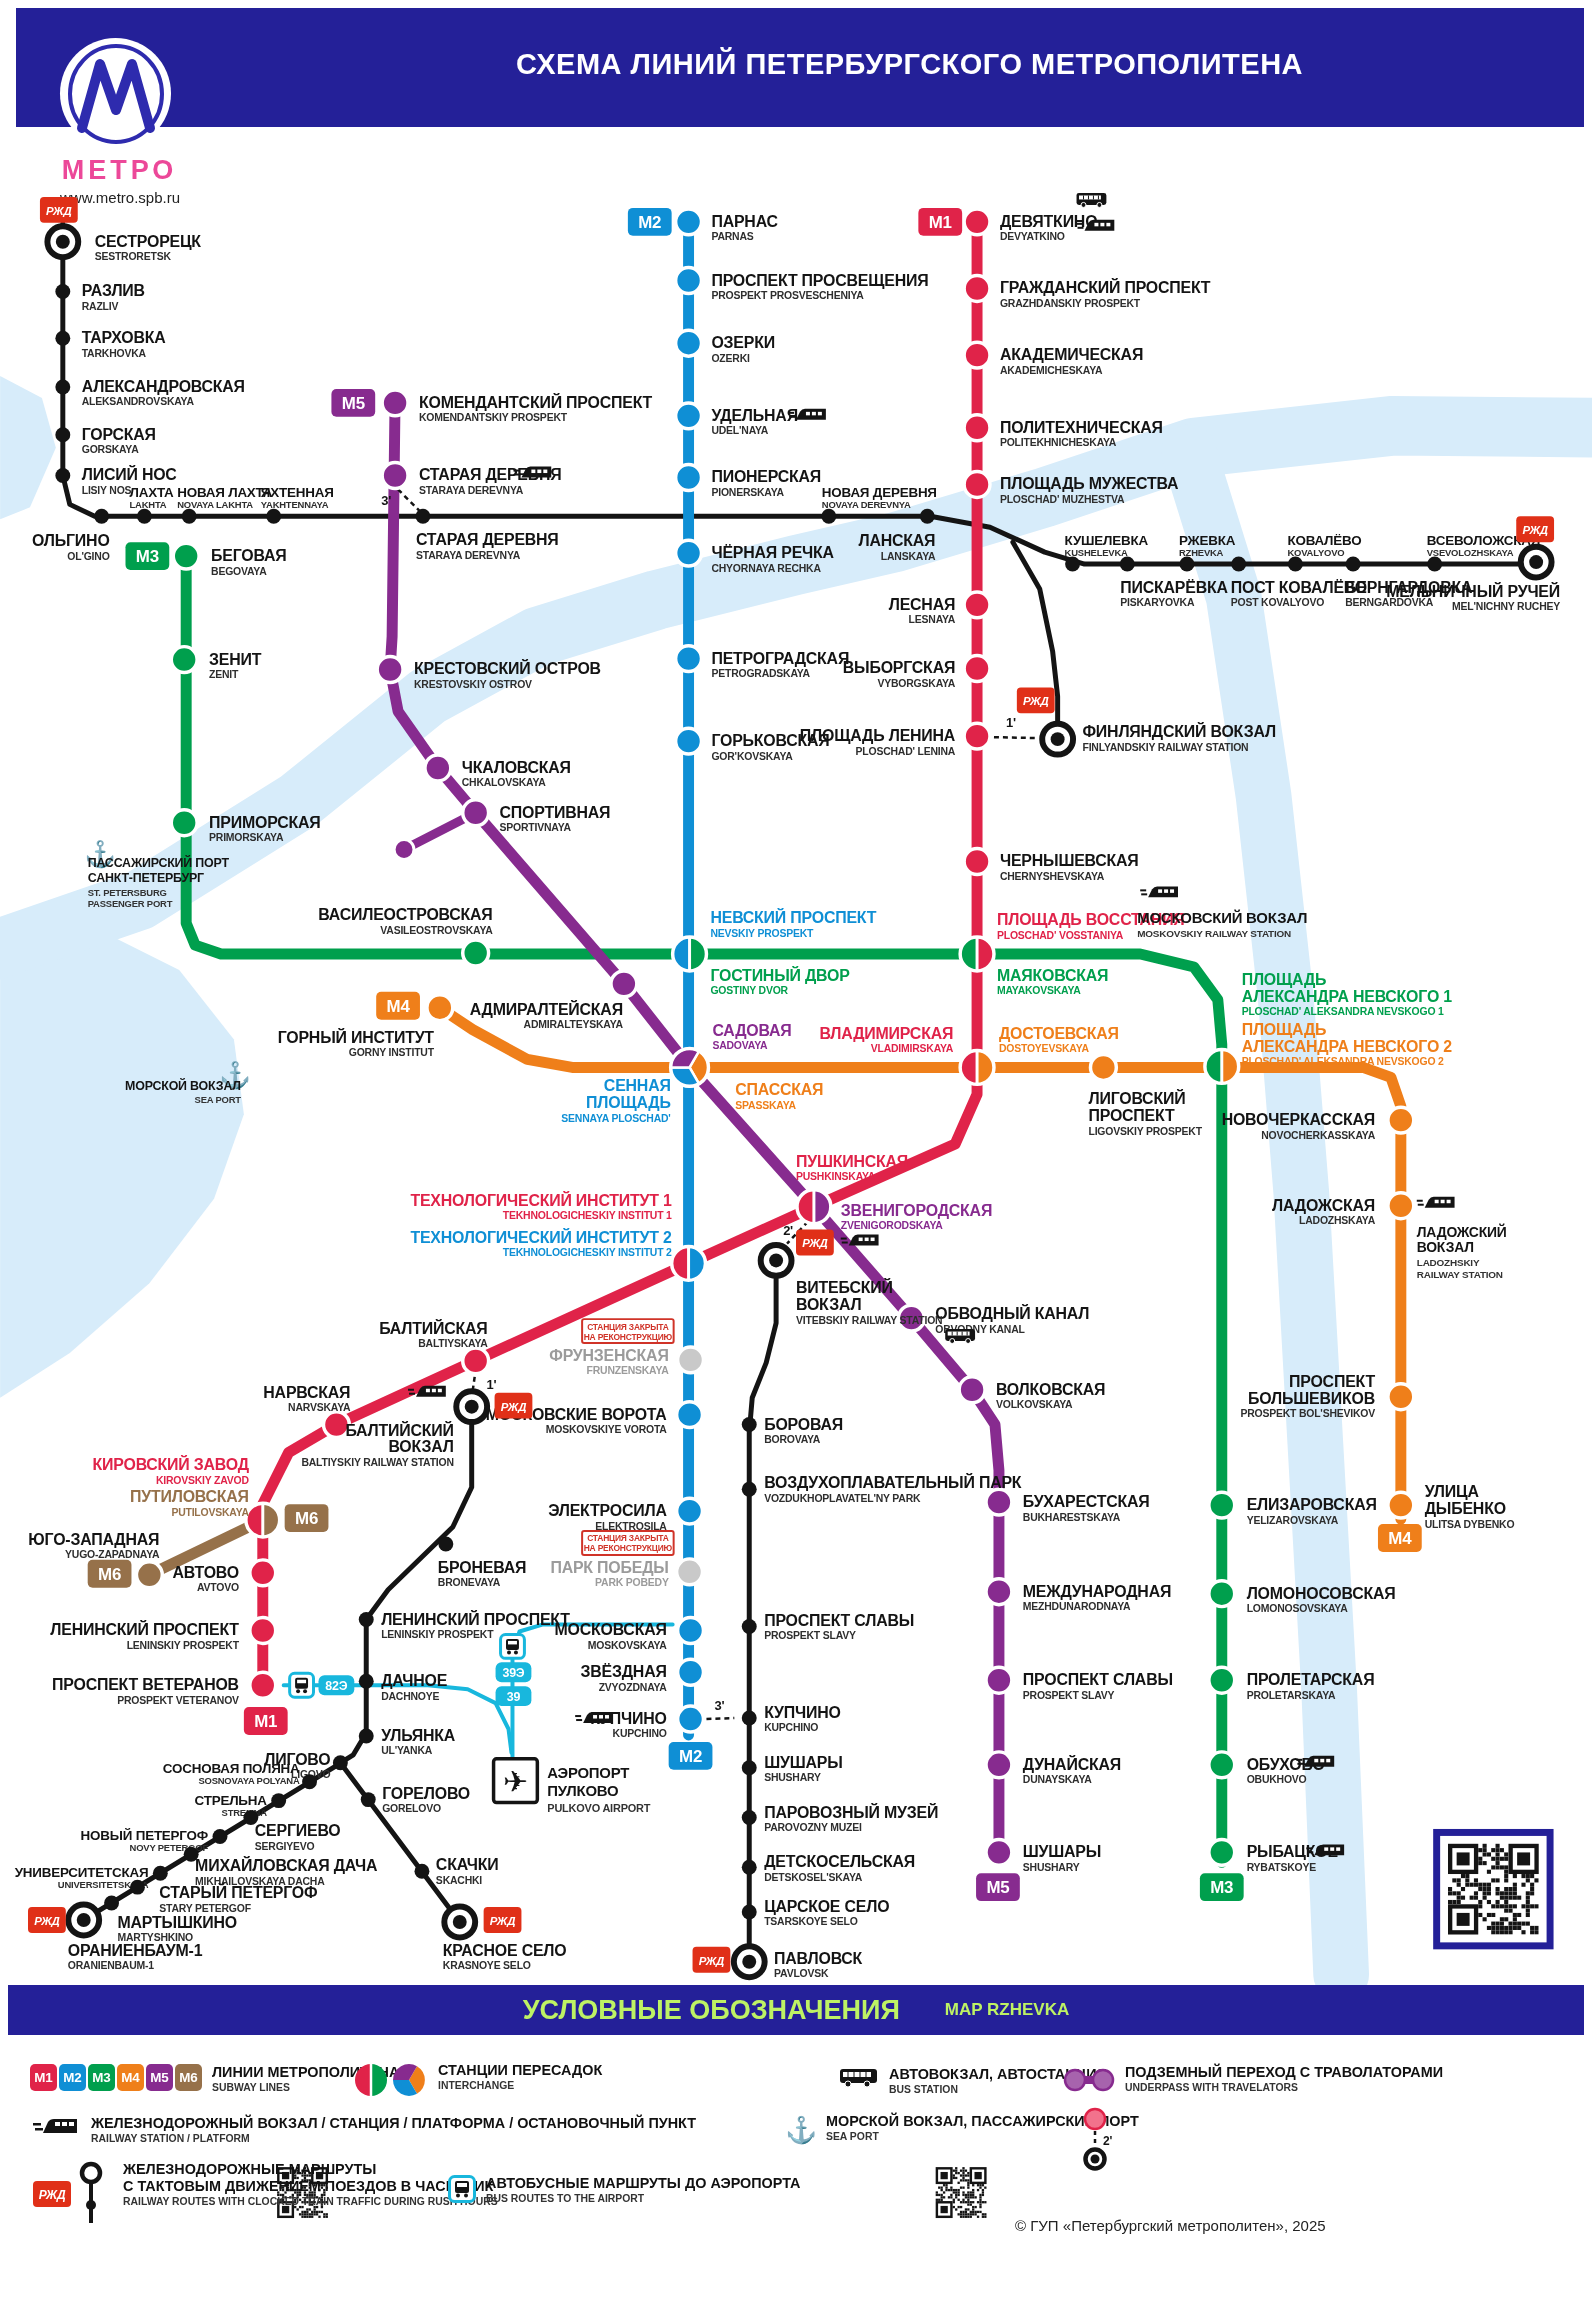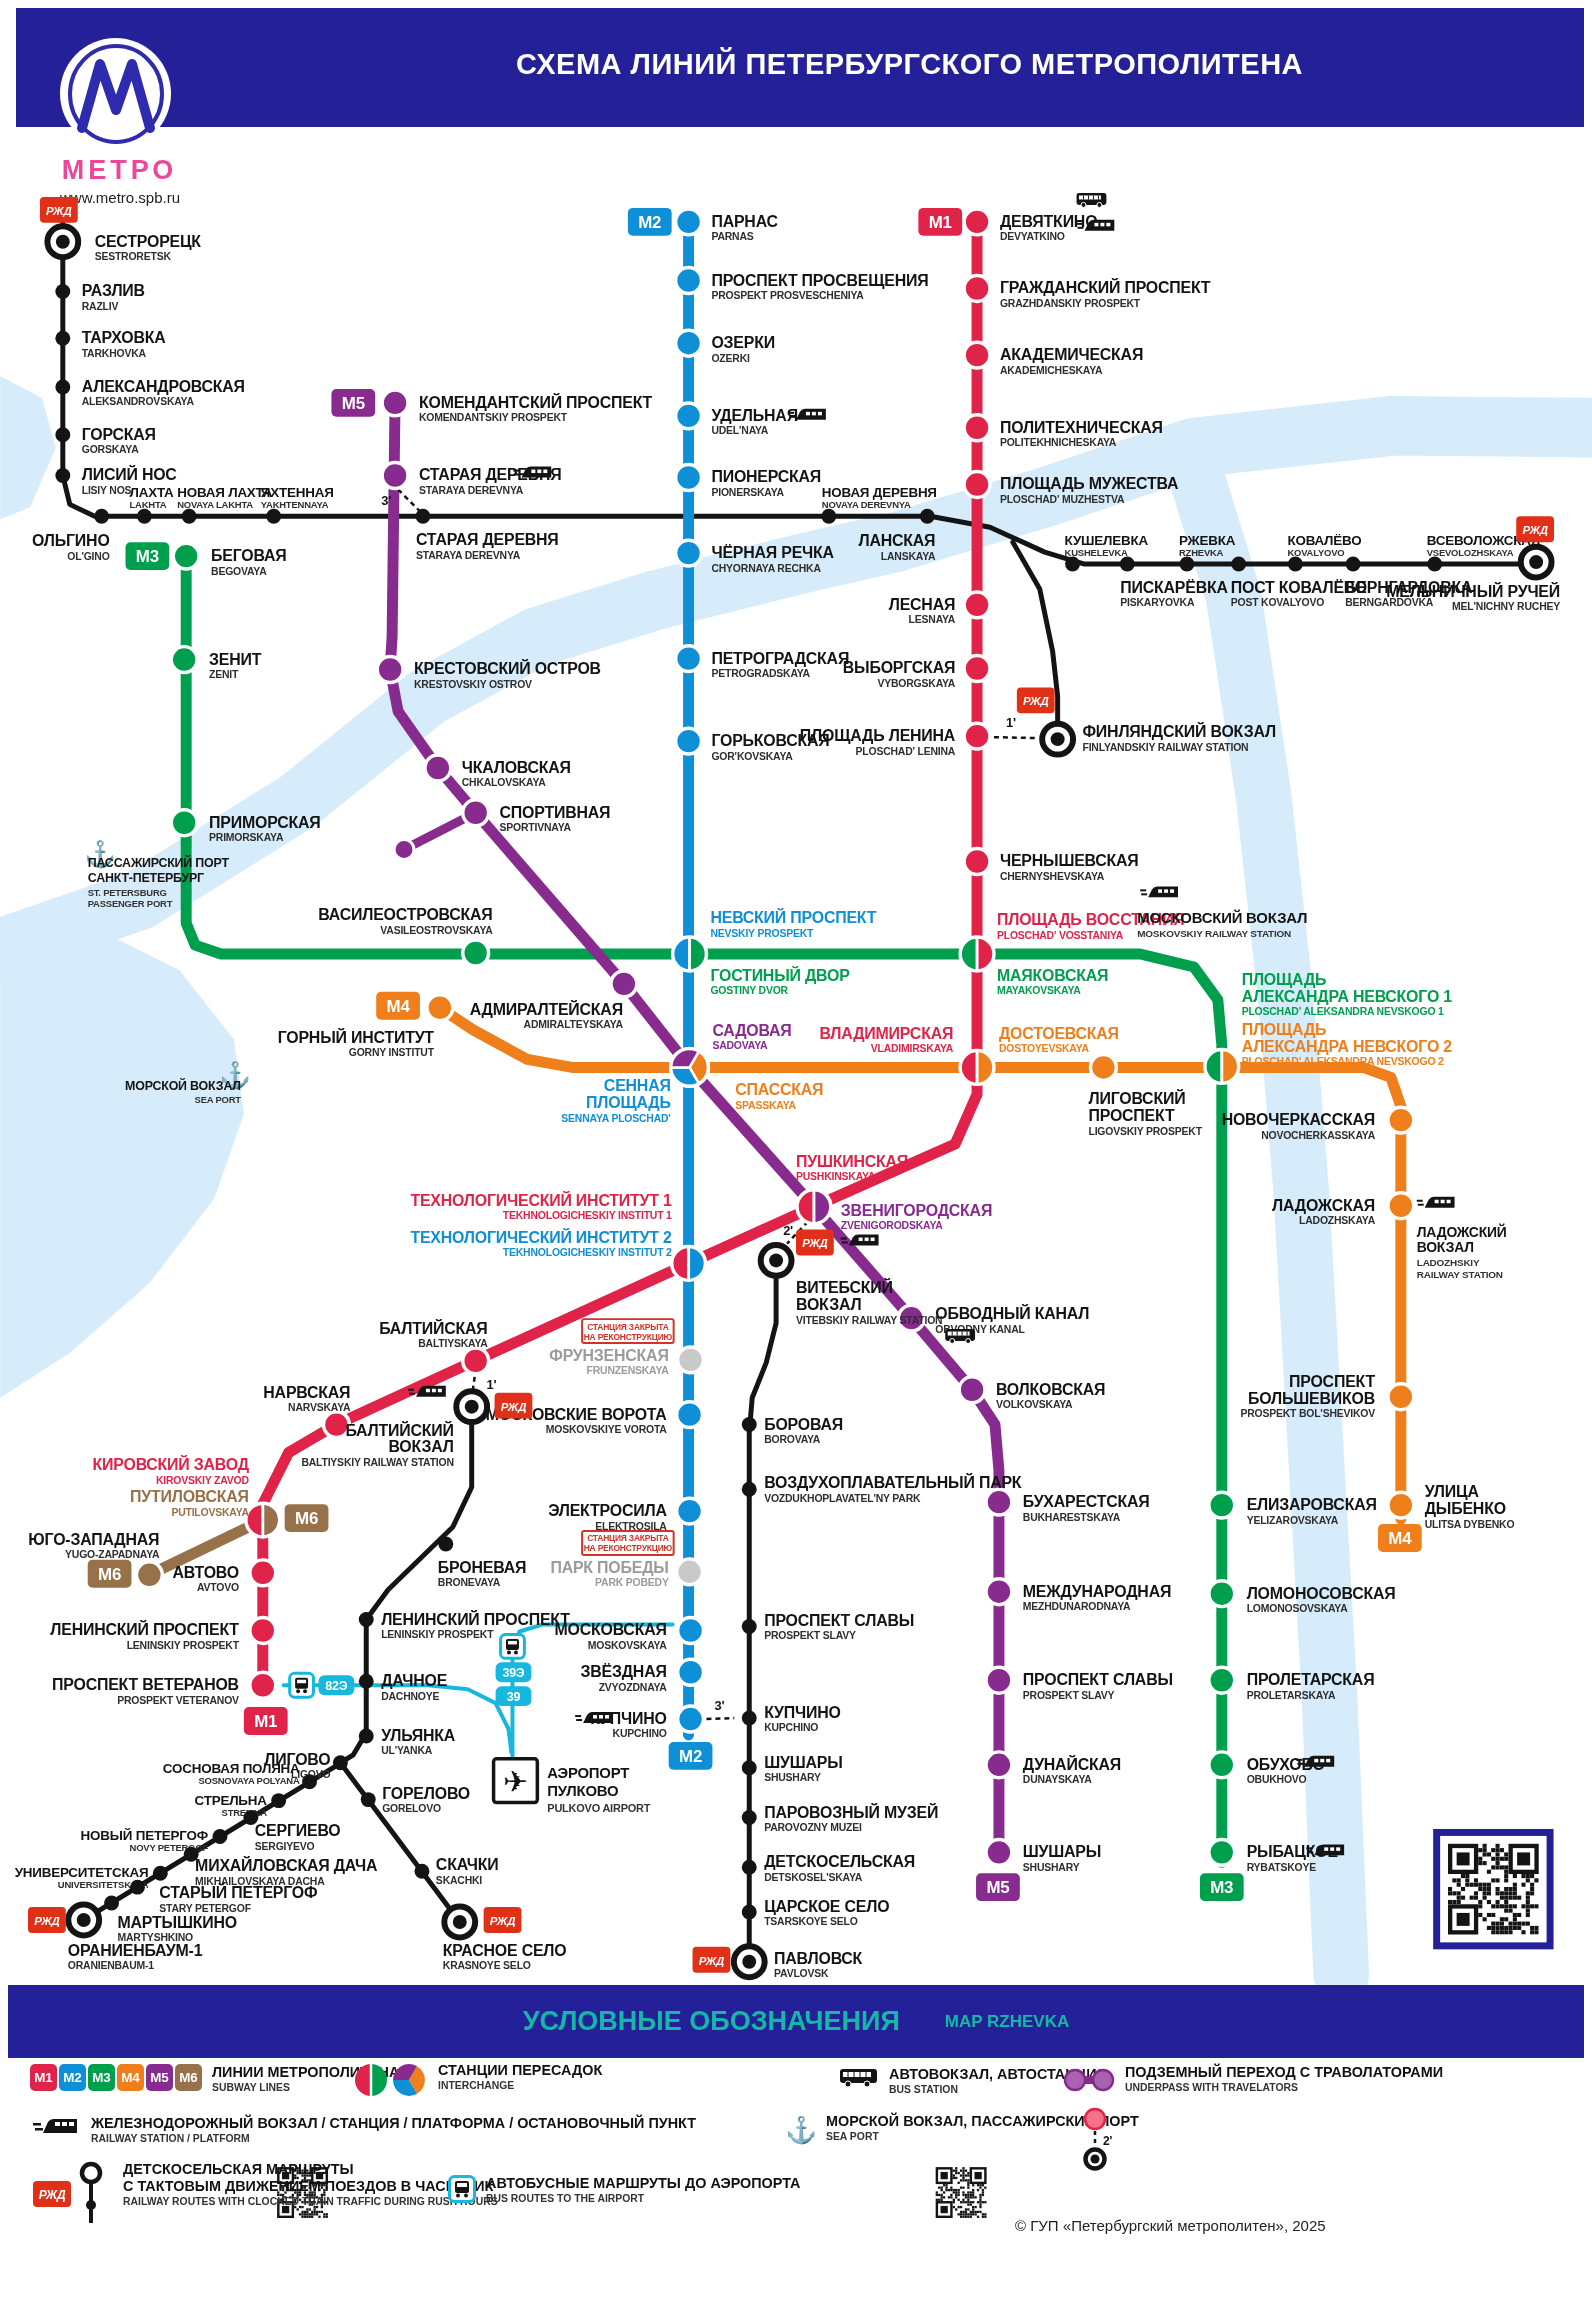--- a/index.html
+++ b/index.html
@@ -7,21 +7,21 @@
   #map-svg{position:absolute;left:0;top:0;}
   svg text{font-family:"Liberation Sans",sans-serif;letter-spacing:-0.2px;}
   .hdr-band{position:absolute;left:16px;top:8px;right:8px;height:119px;background:#242098;}
   .hdr-title{position:absolute;left:299px;right:80px;top:40px;text-align:center;color:#fff;}
   .hdr-title .t1{font-size:29px;font-weight:bold;letter-spacing:0.5px;}
   .hdr-title .t2{font-size:18px;font-weight:bold;margin-top:10px;letter-spacing:0.5px;}
   .logo-wrap{position:absolute;left:60px;top:38px;width:119px;text-align:center;}
   .logo-circle{width:111px;height:111px;background:#fff;border-radius:50%;display:flex;align-items:center;justify-content:center;}
   .logo-metro{font-size:27px;font-weight:bold;color:#ec4899;letter-spacing:4px;margin-top:6px;}
   .logo-url{font-size:15px;color:#222;margin-top:3px;letter-spacing:0;}
-  .leg-band{position:absolute;left:8px;right:8px;top:1985px;height:73px;background:#242098;display:flex;align-items:center;justify-content:center;gap:45px;color:#14b8a6;}
+  .leg-band{position:absolute;left:8px;right:8px;top:1985px;height:50px;background:#242098;display:flex;align-items:center;justify-content:center;gap:45px;color:#bef264;}
   .leg-band .t1{font-size:27px;font-weight:bold;}
   .leg-band .t2{font-size:17px;font-weight:bold;}
   .leg-item{position:absolute;display:flex;align-items:flex-start;gap:10px;}
   .leg-text .ru{font-size:14.4px;font-weight:bold;color:#111;line-height:17px;}
   .leg-text .en{font-size:10.4px;font-weight:bold;color:#333;line-height:13px;}
   .badge-row{display:flex;gap:2px;}
   .mbadge{width:27px;height:27px;border-radius:5px;color:#fff;font-size:13.4px;font-weight:bold;display:flex;align-items:center;justify-content:center;}
   .b-m1{background:#e02349}.b-m2{background:#0f8fd5}.b-m3{background:#009f4d}
   .b-m4{background:#ef7f1a}.b-m5{background:#872b8f}.b-m6{background:#96714a}
   .copyright{position:absolute;left:1015px;top:2217px;width:418px;font-size:15px;color:#222;}
@@ -1540,21 +1540,21 @@
 
   <div class="leg-item" style="left:33px;top:2161px">
     <svg width="80" height="66" viewBox="0 0 80 66">
       <rect x="0" y="20" width="38" height="26" rx="4" fill="#e03018"></rect>
       <text x="19" y="38" font-size="12" font-weight="bold" font-style="italic" fill="#fff" text-anchor="middle">РЖД</text>
       <line x1="58" y1="18" x2="58" y2="62" stroke="#141414" stroke-width="4"></line>
       <circle cx="58" cy="12" r="9" fill="#fff" stroke="#141414" stroke-width="4.5"></circle>
       <circle cx="58" cy="44" r="5" fill="#141414"></circle>
     </svg>
     <div class="leg-text">
-      <div class="ru">ДЕТСКОСЕЛЬСКАЯ МАРШРУТЫ</div>
+      <div class="ru">ЖЕЛЕЗНОДОРОЖНЫЕ МАРШРУТЫ</div>
       <div class="ru">С ТАКТОВЫМ ДВИЖЕНИЕМ ПОЕЗДОВ В ЧАСЫ ПИК</div>
       <div class="en">RAILWAY ROUTES WITH CLOCKED TRAIN TRAFFIC DURING RUSH HOURS</div>
     </div>
   </div>
 
   <div class="leg-item" style="left:448px;top:2175px">
     <svg width="28" height="28" viewBox="0 0 28 28">
       <rect x="1.5" y="1.5" width="25" height="25" rx="5" fill="#fff" stroke="#18b7dd" stroke-width="3"></rect>
       <rect x="7" y="6" width="14" height="12" rx="2" fill="#141414"></rect>
       <rect x="9" y="8" width="10" height="4" fill="#fff"></rect>

